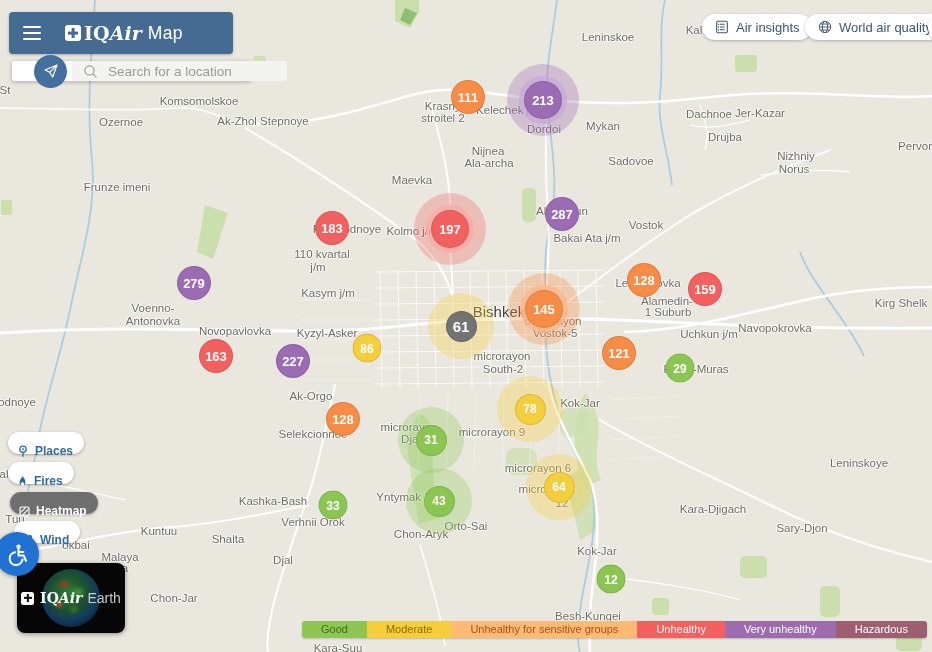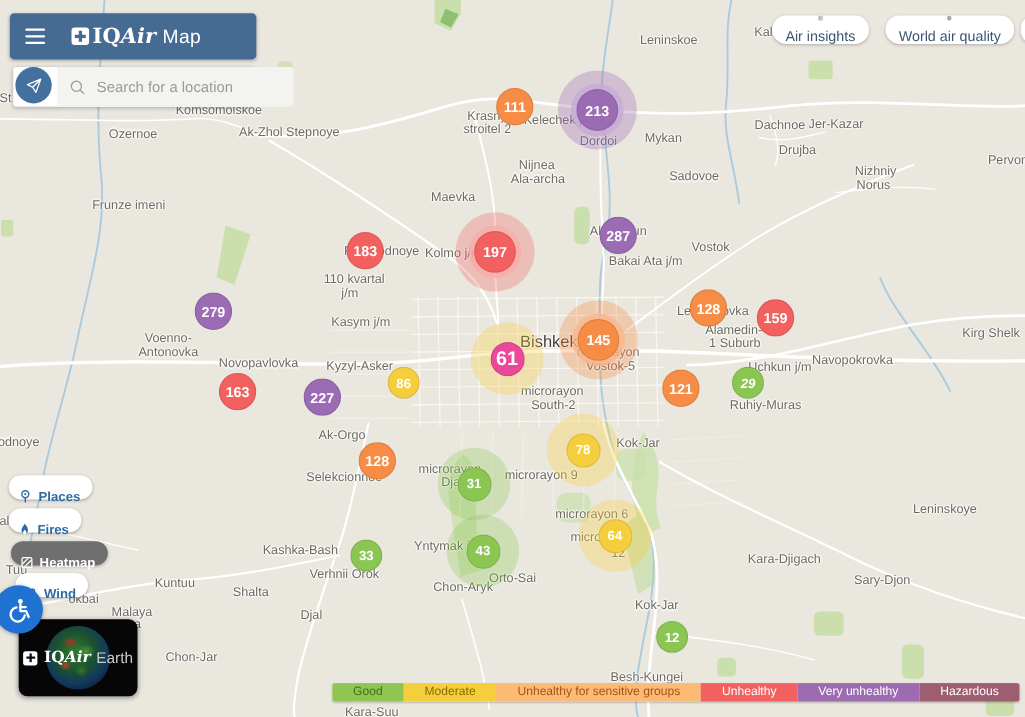--- a/index.html
+++ b/index.html
@@ -28,31 +28,31 @@
   .plusbox::before{width:10px;height:2.8px;}
   .plusbox::after{width:2.8px;height:10px;}
   .plusbox.dark{width:13px;height:13px;border-radius:2.5px;}
   .plusbox.dark::before,.plusbox.dark::after{background:#0a0a0a;}
   .plusbox.dark::before{width:8px;height:2.3px;}
   .plusbox.dark::after{width:2.3px;height:8px;}
   .brand-iq{font-family:"DejaVu Serif",serif;font-weight:bold;font-size:19px;letter-spacing:.2px;}
   .brand-air{font-family:"DejaVu Serif",serif;font-weight:bold;font-style:italic;font-size:19px;}
   .brand-map{font-size:17.5px;font-weight:400;margin-left:6px;letter-spacing:.3px;text-align:right;}
   
-  .search-panel{position:absolute;left:12px;top:61px;width:219px;height:36px;background:#fff;border-radius:3px;
-    box-shadow:0 1px 4px rgba(0,0,0,.28);display:flex;z-index:50;}
+  .search-panel{position:absolute;left:12px;top:61px;width:219px;height:20px;background:#fff;border-radius:3px;
+    box-shadow:0 1px 4px rgba(0,0,0,.28);display:flex;align-items:center;z-index:50;padding-left:20px;}
   .nav-btn{flex:0 0 auto;width:33px;height:33px;margin-left:2px;border-radius:50%;background:#44709D;border:none;cursor:pointer;
     display:grid;place-items:center;}
   .search-field{flex:1;height:100%;margin-left:5px;background:#F3F3F0;border-radius:0 3px 3px 0;display:flex;align-items:center;gap:7px;padding-left:10px;}
   .search-field input{flex:1;min-width:0;border:none;background:transparent;outline:none;font-size:13.5px;color:#333;font-family:inherit;}
   .search-field input::placeholder{color:#9A9A9A;}
   
   .top-pill{position:absolute;top:14px;height:26px;border-radius:13px;background:#fff;border:none;cursor:pointer;
     display:flex;align-items:center;gap:6px;padding:0 12px;color:#3A5573;font-size:13px;font-family:inherit;
-    box-shadow:0 1px 3px rgba(0,0,0,.25);z-index:50;white-space:nowrap;flex-direction:column;}
+    box-shadow:0 1px 3px rgba(0,0,0,.25);z-index:50;white-space:nowrap;}
   .top-pill.partial{padding:0;width:12px;border-radius:13px 0 0 13px;}
   
   .layer-pill{position:absolute;height:22px;border-radius:11px;background:#fff;border:none;cursor:pointer;
     display:flex;align-items:center;gap:5px;padding:16px 11px 0 8px;color:#2E6BA6;font-size:12px;font-weight:bold;font-family:inherit;
     box-shadow:0 1px 3px rgba(0,0,0,.30);z-index:30;white-space:nowrap;}
   .layer-pill.dark{background:#6F6F6F;color:#fff;}
   
   .a11y{position:absolute;left:-5px;top:532px;width:44px;height:44px;border-radius:50%;background:#1F72D2;border:none;cursor:pointer;
     display:grid;place-items:center;z-index:45;box-shadow:0 1px 4px rgba(0,0,0,.35);}
   
@@ -272,35 +272,35 @@
         </div>
         <div class="marker" style="left: 705px; top: 289px;">
           <div class="bubble" style="height: 34px; width: 34px; background: rgb(242, 97, 95); font-size: 13px;">159</div>
         </div>
         <div class="marker" style="left: 544px; top: 309px;">
           <div class="halo" style="height: 72px; width: 72px; background: rgba(246, 140, 69, 0.32);"></div>
           <div class="bubble" style="height: 38px; width: 38px; background: rgb(246, 140, 69); font-size: 13px; box-shadow: rgba(248, 180, 138, 0.75) 0px 0px 0px 5px;">145</div>
         </div>
         <div class="marker" style="left: 461px; top: 326px;">
           <div class="halo" style="height: 66px; width: 66px; background: rgba(245, 206, 62, 0.32);"></div>
-          <div class="bubble" style="height: 31px; width: 31px; background: #ec4899; font-size: 18px;">61</div>
+          <div class="bubble" style="height: 31px; width: 31px; background: #737373; font-size: 15px;">61</div>
         </div>
         <div class="marker" style="left: 367px; top: 348px;">
           <div class="bubble" style="height: 29px; width: 29px; background: rgb(245, 206, 62); font-size: 12px;">86</div>
         </div>
         <div class="marker" style="left: 216px; top: 356px;">
           <div class="bubble" style="height: 34px; width: 34px; background: rgb(242, 97, 95); font-size: 13px;">163</div>
         </div>
         <div class="marker" style="left: 293px; top: 361px;">
           <div class="bubble" style="height: 34px; width: 34px; background: rgb(155, 107, 179); font-size: 13px;">227</div>
         </div>
         <div class="marker" style="left: 619px; top: 353px;">
           <div class="bubble" style="height: 34px; width: 34px; background: rgb(246, 140, 69); font-size: 13px;">121</div>
         </div>
-        <div class="marker" style="left: 680px; top: 348px; font-style: italic;">
+        <div class="marker" style="left: 680px; top: 368px;">
           <div class="bubble" style="height: 29px; width: 29px; background: rgb(139, 198, 83); font-size: 12px;">29</div>
         </div>
         <div class="marker" style="left: 343px; top: 419px;">
           <div class="bubble" style="height: 34px; width: 34px; background: rgb(246, 140, 69); font-size: 13px;">128</div>
         </div>
         <div class="marker" style="left: 530px; top: 409px;">
           <div class="halo" style="height: 66px; width: 66px; background: rgba(245, 206, 62, 0.32);"></div>
           <div class="bubble" style="height: 31px; width: 31px; background: rgb(245, 206, 62); font-size: 12px;">78</div>
         </div>
         <div class="marker" style="left: 431px; top: 440px;">

